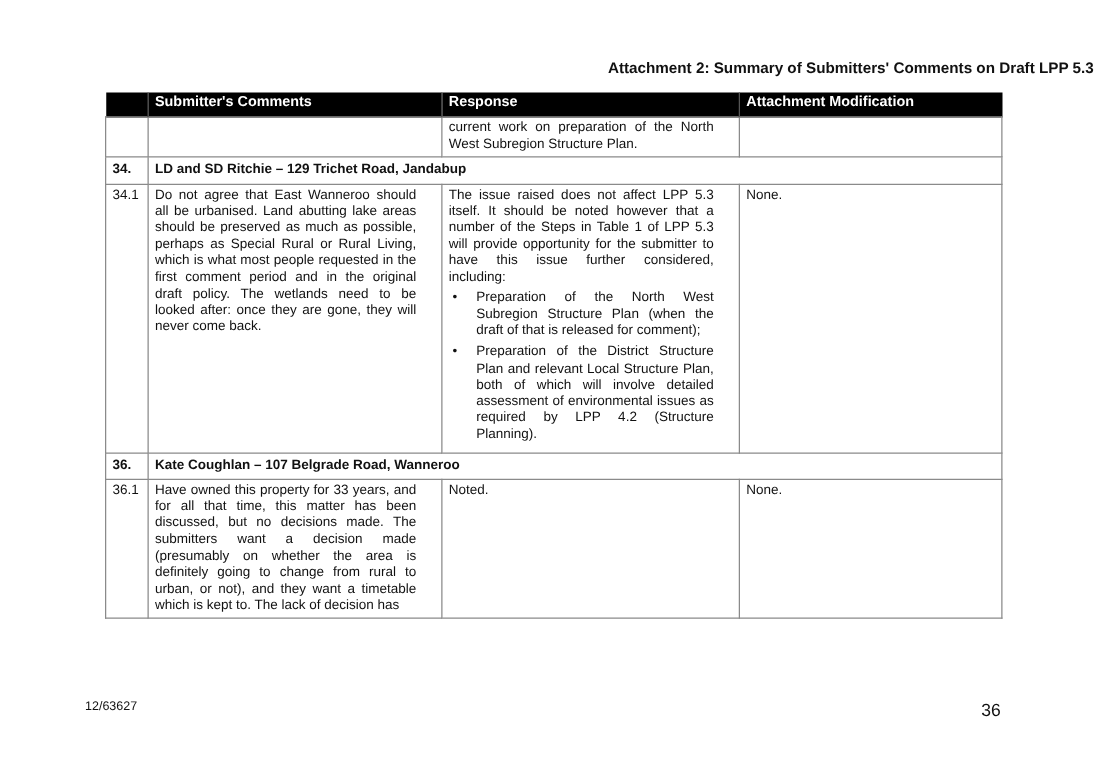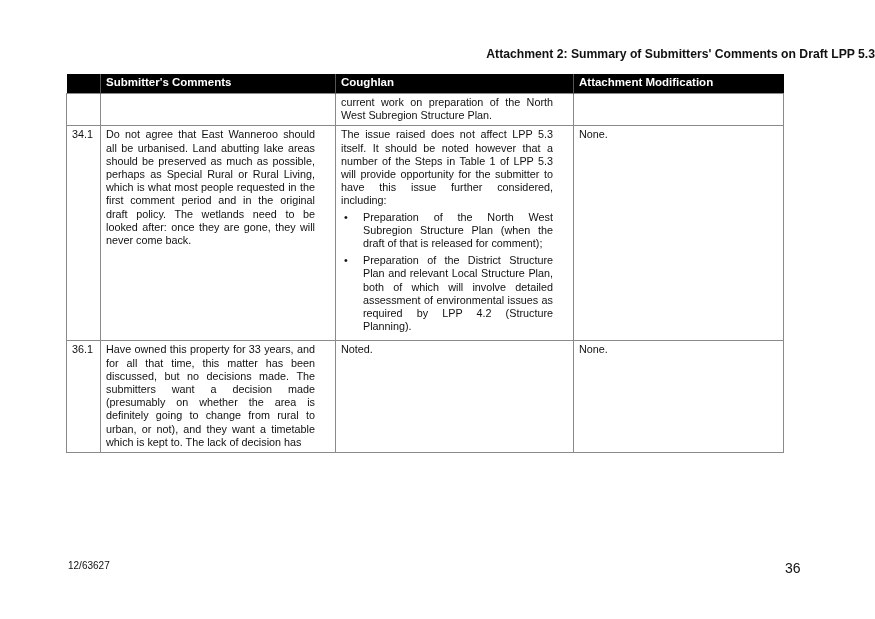--- a/index.html
+++ b/index.html
@@ -1,20 +1,20 @@
 <!DOCTYPE html>
 <html><head>
   <meta charset="utf-8">
   <style>
     html, body { margin: 0; padding: 0; background: #ffffff; }
     body { width: 875px; height: 619px; position: relative; overflow: hidden;
            font-family: "Liberation Sans", sans-serif; color: #111; }
     .doc-title { position: absolute; left: 0; width: 875px; top: 36px; text-align: right;
                  font-size: 12.2px; font-weight: bold; margin-top: 11px; }
-    table.sub { position: absolute; left: 66px; top: 74px; width: 717px;
+    table.sub { position: absolute; left: 84px; top: 74px; width: 717px;
                 border-collapse: collapse; table-layout: fixed; font-size: 10.8px; line-height: 13.2px; }
     table.sub col.c-num { width: 34px; }
     table.sub col.c-com { width: 235px; }
     table.sub col.c-res { width: 238px; }
     table.sub col.c-mod { width: 210px; }
     table.sub th { background: #000; color: #fff; font-weight: bold; text-align: left;
                    padding: 2px 5px 3px 5px; font-size: 11.5px; border-left: 1px solid #555; height: 14px; }
     table.sub th:first-child { border-left: none; }
     table.sub td { border: 1px solid #8a8a8a; vertical-align: top; padding: 2px 20px 3px 5px; }
     td.just { text-align: justify; }
@@ -34,52 +34,60 @@
   <colgroup>
     <col class="c-num">
       <col class="c-com">
       <col class="c-res">
       <col class="c-mod">
   </colgroup>
   <thead>
     <tr>
       <th></th>
       <th>Submitter's Comments</th>
-      <th>Coughlan</th>
+      <th>Response</th>
       <th>Attachment Modification</th>
     </tr>
   </thead>
   <tbody>
     <tr>
       <td></td>
       <td></td>
       <td class="just">current work on preparation of the North West Subregion Structure Plan.</td>
       <td></td>
     </tr>
 
+    <tr class="group">
+      <td>34.</td>
+      <td colspan="3">LD and SD Ritchie – 129 Trichet Road, Jandabup</td>
+    </tr>
     <tr>
       <td>34.1</td>
       <td class="just">Do not agree that East Wanneroo should all be urbanised.  Land abutting lake areas should be preserved as much as possible, perhaps as Special Rural or Rural Living, which is what most people requested in the first comment period and in the original draft policy.  The wetlands need to be looked after: once they are gone, they will never come back.</td>
       <td class="just">
         <div>The issue raised does not affect LPP 5.3 itself.  It should be noted however that a number of the Steps in Table 1 of LPP 5.3 will provide opportunity for the submitter to have this issue further considered, including:</div>
         <ul class="bul">
           <li>
             <span class="bullet">•</span>
             <span>Preparation of the North West Subregion Structure Plan (when the draft of that is released for comment);</span>
           </li>
           <li>
             <span class="bullet">•</span>
             <span>Preparation of the District Structure Plan and relevant Local Structure Plan, both of which will involve detailed assessment of environmental issues as required by LPP 4.2 (Structure Planning).</span>
           </li>
         </ul>
       </td>
       <td>None.</td>
     </tr>
 
 
+    <tr class="group">
+      <td>36.</td>
+      <td colspan="3">Kate Coughlan – 107 Belgrade Road, Wanneroo</td>
+    </tr>
     <tr>
       <td>36.1</td>
       <td class="just">Have owned this property for 33 years, and for all that time, this matter has been discussed, but no decisions made.  The submitters want a decision made (presumably on whether the area is definitely going to change from rural to urban, or not), and they want a timetable which is kept to.  The lack of decision has</td>
       <td>Noted.</td>
       <td>None.</td>
     </tr>
   </tbody>
 </table>
 
 <div class="footer-left">12/63627</div>

